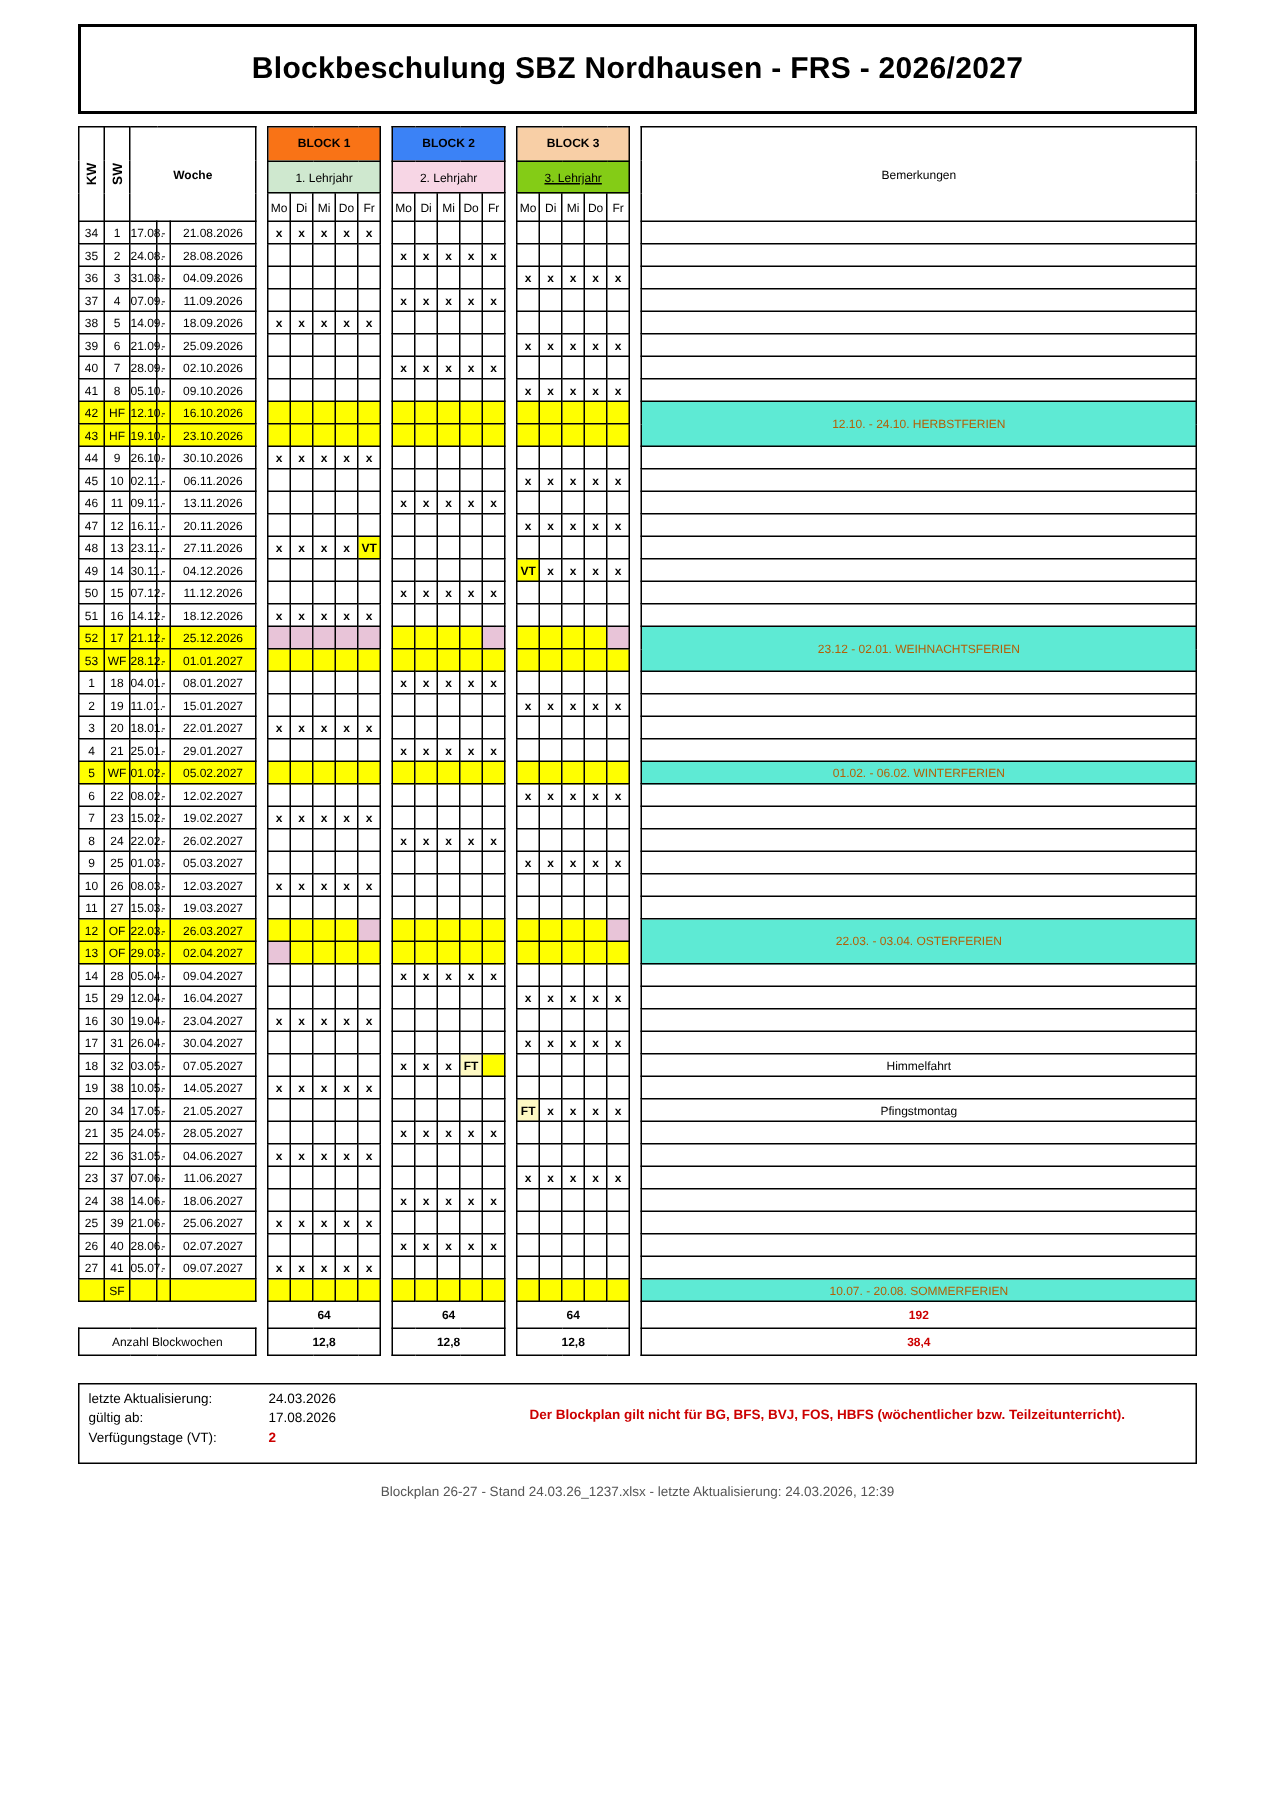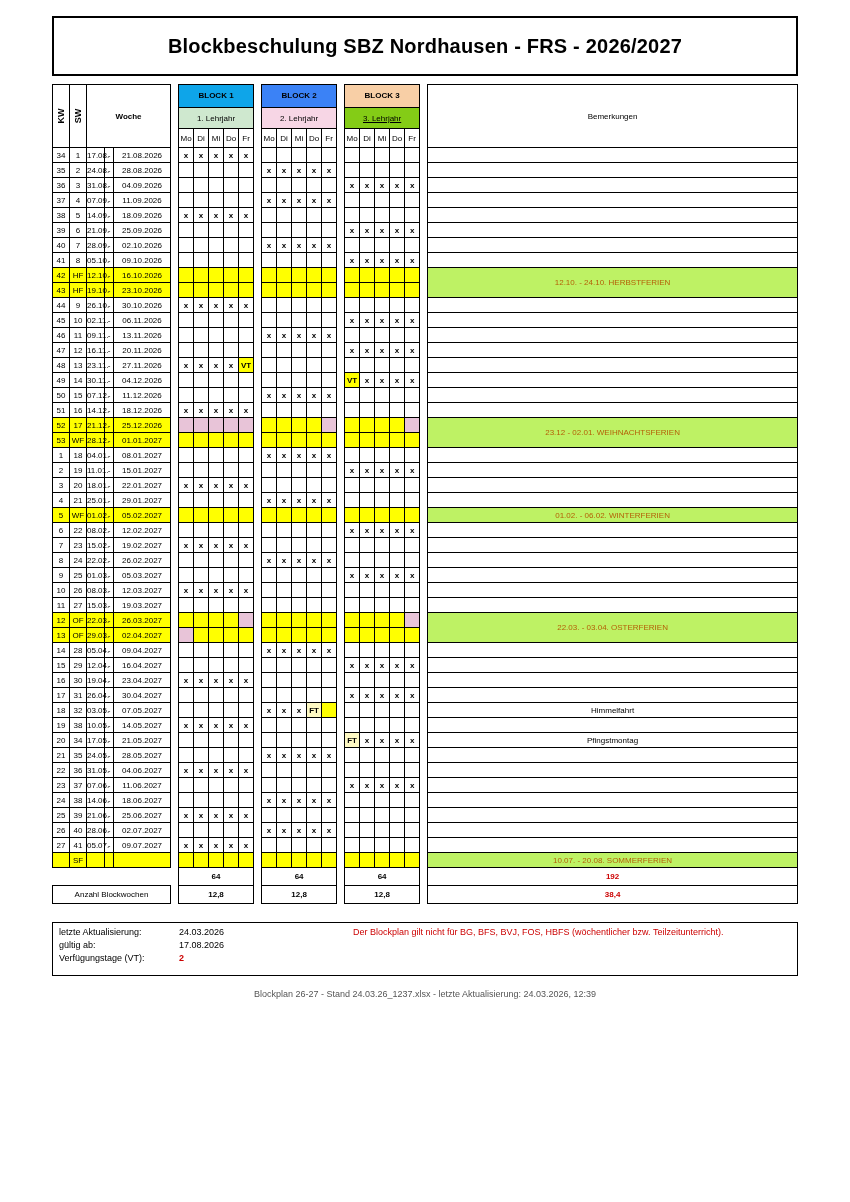--- a/index.html
+++ b/index.html
@@ -33,60 +33,60 @@
   
   .rot{height:62px;position:relative;}
   .rot span{
     display:block;
     transform:rotate(-90deg);
     white-space:nowrap;
     font-size:9px;font-weight:bold;
   }
   .blk-title{font-weight:bold;font-size:10px;height:15px;}
   .blk-sub{font-size:9px;height:14px;}
-  .b1{background:#0ea5e9;}
+  .b1{background:#f97316;}
   .b1s{background:#cfe8cf;}
   .b2{background:#3b82f6;}
   .b2s{background:#f7d6e5;}
   .b3{background:#f8cfa6;}
   .b3s{background:#84cc16;text-decoration:underline;}
   .dayhdr{font-size:7.5px;height:12px;font-weight:normal;}
   .weekcell{font-weight:bold;font-size:9px;}
   .bemerk{font-weight:normal;font-size:9px;}
   tr.r{height:15px;}
   td.num{font-size:8px;}
   td.dt{font-size:8px;text-align:right;padding-right:1px;}
   td.dt2{font-size:8px;text-align:right;padding-right:3px;}
   td.x{font-size:9px;font-weight:bold;}
   .yellow{background:#ffff00;}
   .pink{background:#e8c4d8;}
   .vt{background:#ffff00;font-size:8px;font-weight:bold;}
   .ft{background:#fef9c3;font-size:8px;font-weight:bold;}
-  td.ferien{background:#bef264;color:#b45f06;font-size:9px;text-align:center;}
+  td.ferien{background:#5eead4;color:#b45f06;font-size:9px;text-align:center;}
   td.remark{font-size:9px;text-align:center;}
   
   .tot{font-size:12px;font-weight:bold;height:17px;}
   .tot2{font-size:12px;font-weight:bold;height:17px;}
   .red{color:#cc0000;}
   .lbl-awb{font-size:9px;text-align:center;}
   
   .footer-box{
     margin-top:18px;
     border:1px solid #000;
     width:746px;box-sizing:border-box;
     padding:3px 6px 4px 6px;
     position:relative;
     height:54px;
   }
   .fr{display:flex;font-size:9px;line-height:13px;}
   .fl{width:120px;}
   .fv{width:90px;}
   .red-note{
-    position:absolute;left:300px;top:3px;width:420px;
-    color:#cc0000;font-size:9px;line-height:13px;
+    position:absolute;left:300px;top:14px;width:420px;
+    color:#cc0000;font-size:9px;line-height:13px;font-weight:bold;
   }
   .vt-val{color:#cc0000;font-weight:bold;}
   .foot-note{
     margin-top:13px;text-align:center;font-size:9px;color:#555;
   }
 </style>
 </head>
 <body>
 
 <div class="page">

